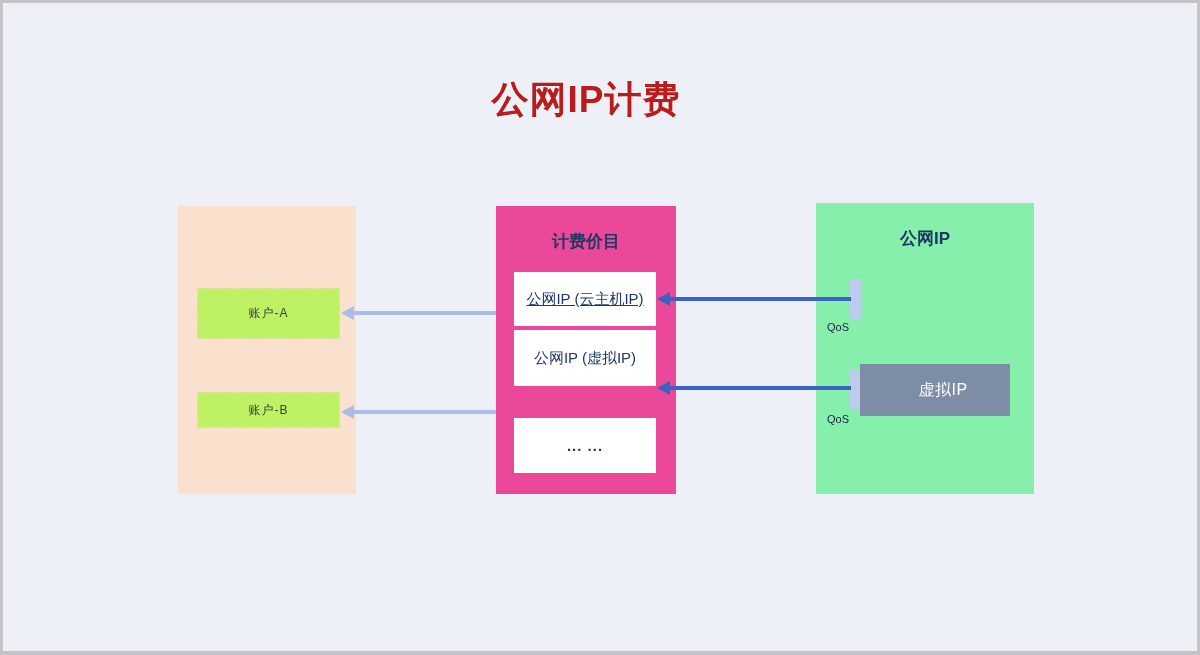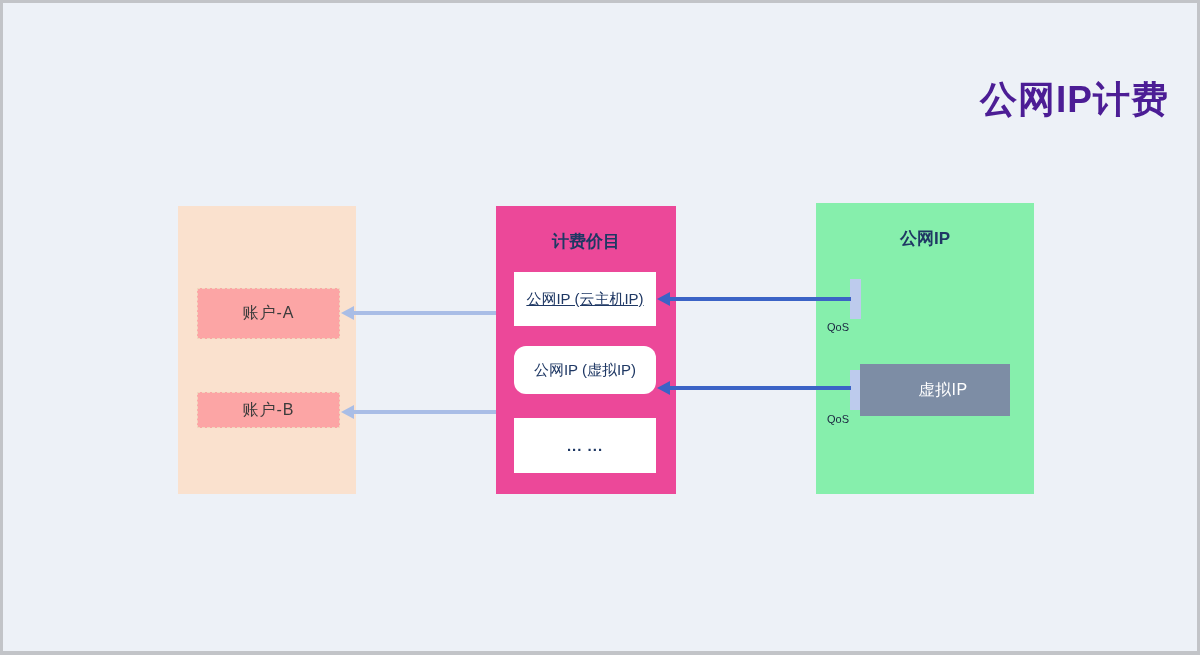--- a/index.html
+++ b/index.html
@@ -12,68 +12,68 @@
     background: #EDF1F7;
     border: 3px solid #C2C4C8;
     border-bottom-width: 4px;
     overflow: hidden;
     font-family: "Liberation Sans", "DejaVu Sans", sans-serif;
   }
 
   .main-title {
     position: absolute;
     top: 72px; left: 0; width: 1166px;
-    text-align: right;
+    text-align: center;
     font-size: 37px;
     font-weight: 700;
-    color: #4c1d95;
+    color: #b91c1c;
     letter-spacing: 1px;
   }
 
   .panel { position: absolute; }
   .panel-title {
     position: absolute;
     top: 24px; left: 0; right: 0;
     text-align: center;
     font-size: 17px;
     font-weight: 600;
     color: #1F3864;
   }
 
   .panel-accounts {
     left: 175px; top: 203px; width: 178px; height: 288px;
     background: #FAE1CE;
   }
   .acct-box {
     position: absolute;
     left: 19px; width: 143px;
-    background: #fca5a5;
+    background: #bef264;
     border: 1px dashed #F1D7BF;
     display: flex; align-items: center; justify-content: center;
-    font-size: 16px;
+    font-size: 12px;
     color: #3C3C3C;
     letter-spacing: 1px;
   }
   .acct-a { top: 82px; height: 51px; }
   .acct-b { top: 186px; height: 36px; }
 
   .panel-pricing {
     left: 493px; top: 203px; width: 180px; height: 288px;
     background: #ec4899;
   }
   .price-box {
     position: absolute;
     left: 18px; width: 142px;
     background: #FFFFFF;
     display: flex; align-items: center; justify-content: center;
     font-size: 15px;
     color: #1F3864;
   }
   .price-1 { top: 66px; height: 54px; text-decoration: underline; }
-  .price-2 { top: 140px; height: 48px; border-radius: 12px; }
+  .price-2 { top: 124px; height: 56px; }
   .price-3 { top: 212px; height: 55px; font-weight: 700; letter-spacing: 1px; }
 
   .panel-publicip {
     left: 813px; top: 200px; width: 218px; height: 291px;
     background: #86efac;
   }
   .ip-node {
     position: absolute;
     left: 44px; width: 150px;
     background: #7D8DA5;

